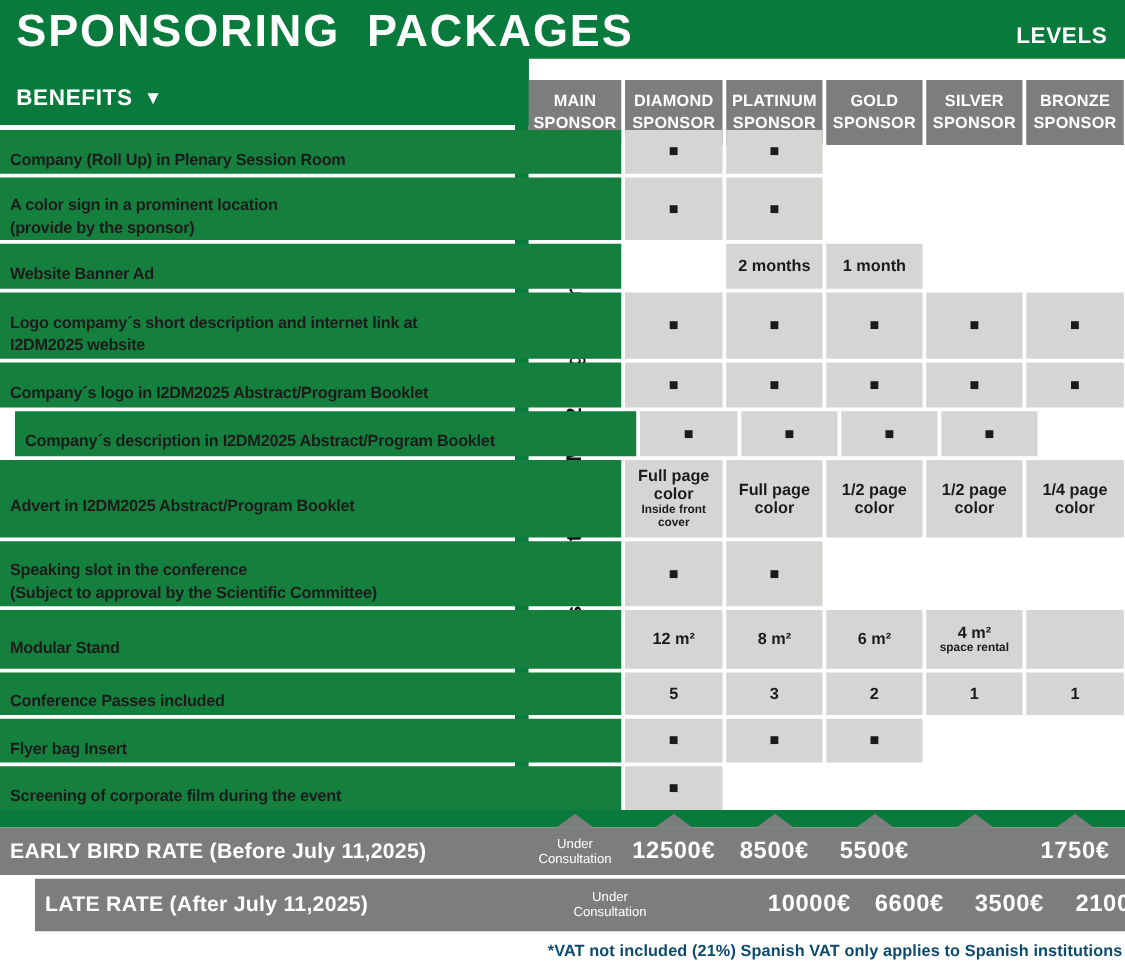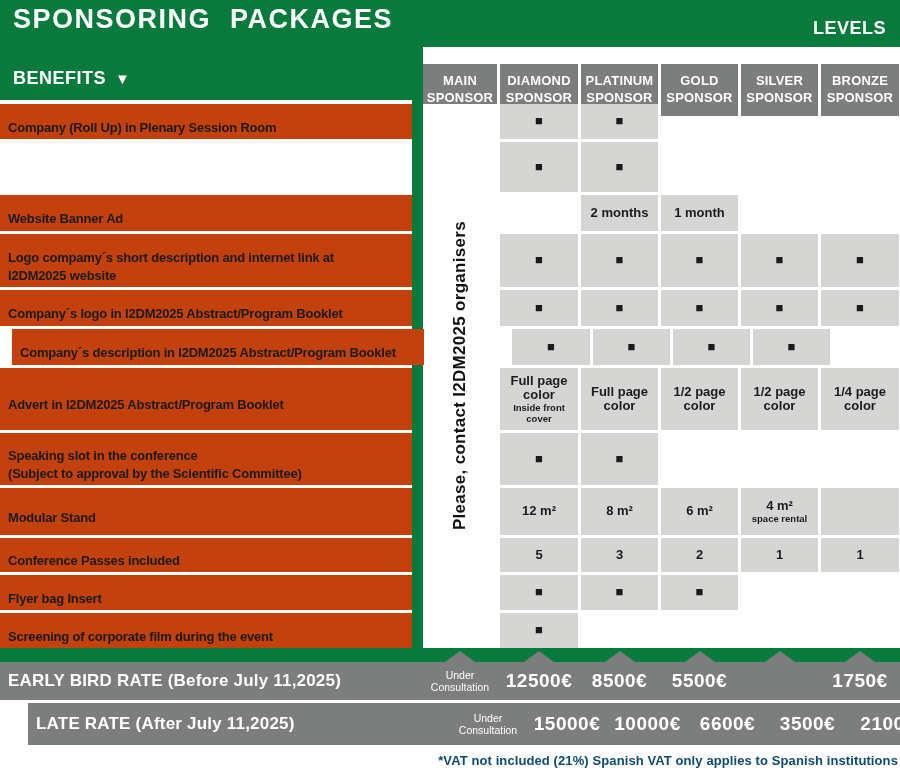--- a/index.html
+++ b/index.html
@@ -5,41 +5,41 @@
   html,body{margin:0;padding:0;background:#fff;}
   .stage{position:relative;width:900px;height:779px;background:#ffffff;overflow:hidden;
          font-family:"Liberation Sans","DejaVu Sans",sans-serif;color:#1b1b1b;}
   
   .gr{position:absolute;background:#077a3c;}
   .gr-top{left:0;top:0;width:900px;height:47px;}
   .gr-left{left:0;top:0;width:423px;height:100px;}
   .gr-mid{left:412px;top:47px;width:11px;height:601px;}
   .gr-bottom{left:0;top:648px;width:900px;height:14px;}
   
-  .title{position:absolute;left:13px;top:4px;color:#fff;font-size:27px;font-weight:700;
+  .title{position:absolute;left:13px;top:4px;color:#fff;font-size:36px;font-weight:700;
          letter-spacing:1.5px;word-spacing:10px;}
   .benefits-lbl{position:absolute;left:13px;top:68px;color:#fff;font-size:18px;font-weight:700;
          letter-spacing:0.5px;display:flex;align-items:center;gap:9px;}
   .levels-lbl{position:absolute;right:14px;top:18px;color:#fff;font-size:18px;font-weight:700;
          letter-spacing:0.5px;display:flex;align-items:center;gap:9px;flex-direction:column;}
   .arr{font-size:15px;line-height:1;}
   
   .cmain{left:423px;width:74px;} .cd{left:500px;width:78px;} .cp{left:581px;width:77px;}
   .cg{left:661px;width:77px;} .csv{left:741px;width:77px;} .cb{left:821px;width:78px;}
   
   .hcell{position:absolute;top:64px;height:52px;background:#7c7d7d;color:#fff;
          display:flex;align-items:center;justify-content:center;text-align:center;
          font-weight:700;font-size:13px;line-height:1.3;letter-spacing:0.2px;padding:0 16px;box-sizing:border-box;}
   
   .rw1{top:104px;height:35px;} .rw2{top:142px;height:50px;} .rw3{top:195px;height:36px;}
   .rw4{top:234px;height:53px;} .rw5{top:290px;height:36px;} .rw6{top:329px;height:36px;margin-left:12px;}
   .rw7{top:368px;height:62px;} .rw8{top:433px;height:52px;} .rw9{top:488px;height:47px;}
   .rw10{top:538px;height:34px;} .rw11{top:575px;height:35px;} .rw12{top:613px;height:35px;}
   
-  .benefit{position:absolute;left:0;width:412px;background:#c2410c;box-sizing:border-box;
+  .benefit{position:absolute;left:0;width:497px;background:#15803d;box-sizing:border-box;
          display:flex;align-items:center;padding:12px 2px 0 8px;font-weight:700;font-size:13px;
          letter-spacing:-0.2px;line-height:1.35;white-space:pre-line;}
   
   .cell{position:absolute;background:#d5d5d3;box-sizing:border-box;display:flex;flex-direction:column;
          align-items:center;justify-content:center;text-align:center;font-weight:700;font-size:13px;
          line-height:1.1;padding:1px 2px;}
   .sub{font-size:9.5px;line-height:1.1;margin-top:1px;font-weight:700;}
   
   .main-msg{position:absolute;left:423px;top:104px;width:74px;height:544px;background:#fff;
          display:flex;align-items:center;justify-content:center;}
@@ -86,20 +86,22 @@
   <div class="hcell cp">PLATINUM SPONSOR</div>
   <div class="hcell cg">GOLD SPONSOR</div>
   <div class="hcell csv">SILVER SPONSOR</div>
   <div class="hcell cb">BRONZE SPONSOR</div>
 
   <div class="main-msg">
     <span>Please, contact I2DM2025 organisers</span>
   </div>
 
   <div class="benefit rw1">Company (Roll Up) in Plenary Session Room</div>
+  <div class="benefit rw2">A color sign in a prominent location
+(provide by the sponsor)</div>
   <div class="benefit rw3">Website Banner Ad</div>
   <div class="benefit rw4">Logo compamy´s short description and internet link at
 I2DM2025 website</div>
   <div class="benefit rw5">Company´s logo in I2DM2025 Abstract/Program Booklet</div>
   <div class="benefit rw6">Company´s description in I2DM2025 Abstract/Program Booklet</div>
   <div class="benefit rw7">Advert in I2DM2025 Abstract/Program Booklet</div>
   <div class="benefit rw8">Speaking slot in the conference
 (Subject to approval by the Scientific Committee)</div>
   <div class="benefit rw9">Modular Stand</div>
   <div class="benefit rw10">Conference Passes included</div>
@@ -257,21 +259,20 @@
     <div class="fval price cd">12500€</div>
     <div class="fval price cp">8500€</div>
     <div class="fval price cg">5500€</div>
     <div class="fval price cb">1750€</div>
   </div>
 
   <div class="fbar fbar2">
     <div class="flabel">LATE RATE (After July 11,2025)</div>
     <div class="fval uc cmain">Under
 Consultation</div>
-    <div class="fval price cd">15000€</div>
     <div class="fval price cp">10000€</div>
     <div class="fval price cg">6600€</div>
     <div class="fval price csv">3500€</div>
     <div class="fval price cb">2100€</div>
   </div>
 
   <div class="vat">*VAT not included (21%) Spanish VAT only applies to Spanish institutions</div>
 
 </div>
 

